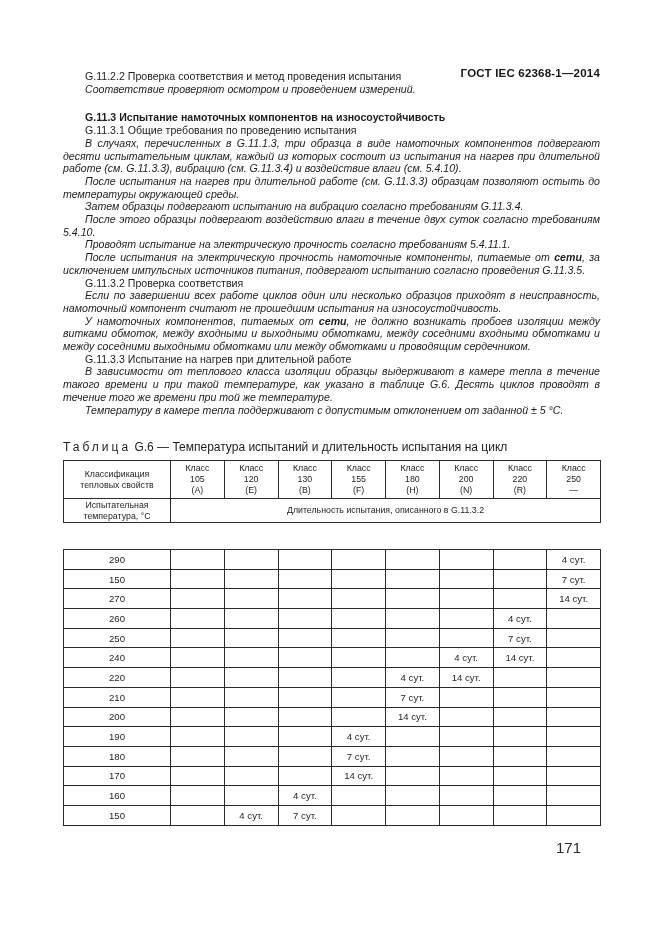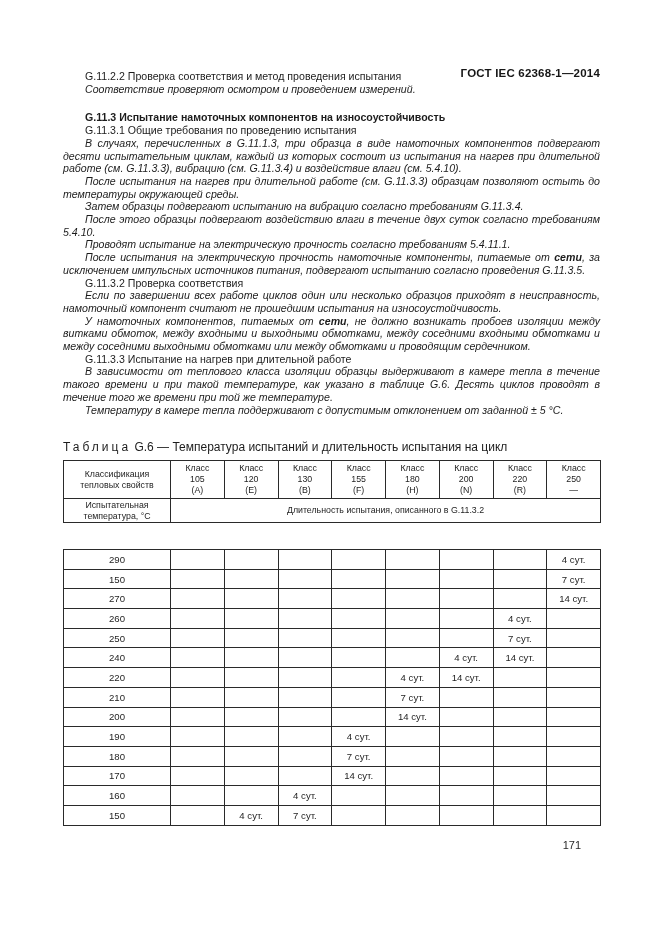--- a/index.html
+++ b/index.html
@@ -86,21 +86,21 @@
     font-size: 9.6px;
     height: 18.7px;
     white-space: nowrap;
   }
   .page-number {
     position: absolute;
     top: 839px;
     left: 63px;
     width: 518px;
     text-align: right;
-    font-size: 11px;
+    font-size: 15px;
     color: #2a2a2a;
   }
 </style>
 </head>
 <body>
 
 <div class="page">
 
   <div class="doc-header">ГОСТ IEC 62368-1—2014</div>
 

